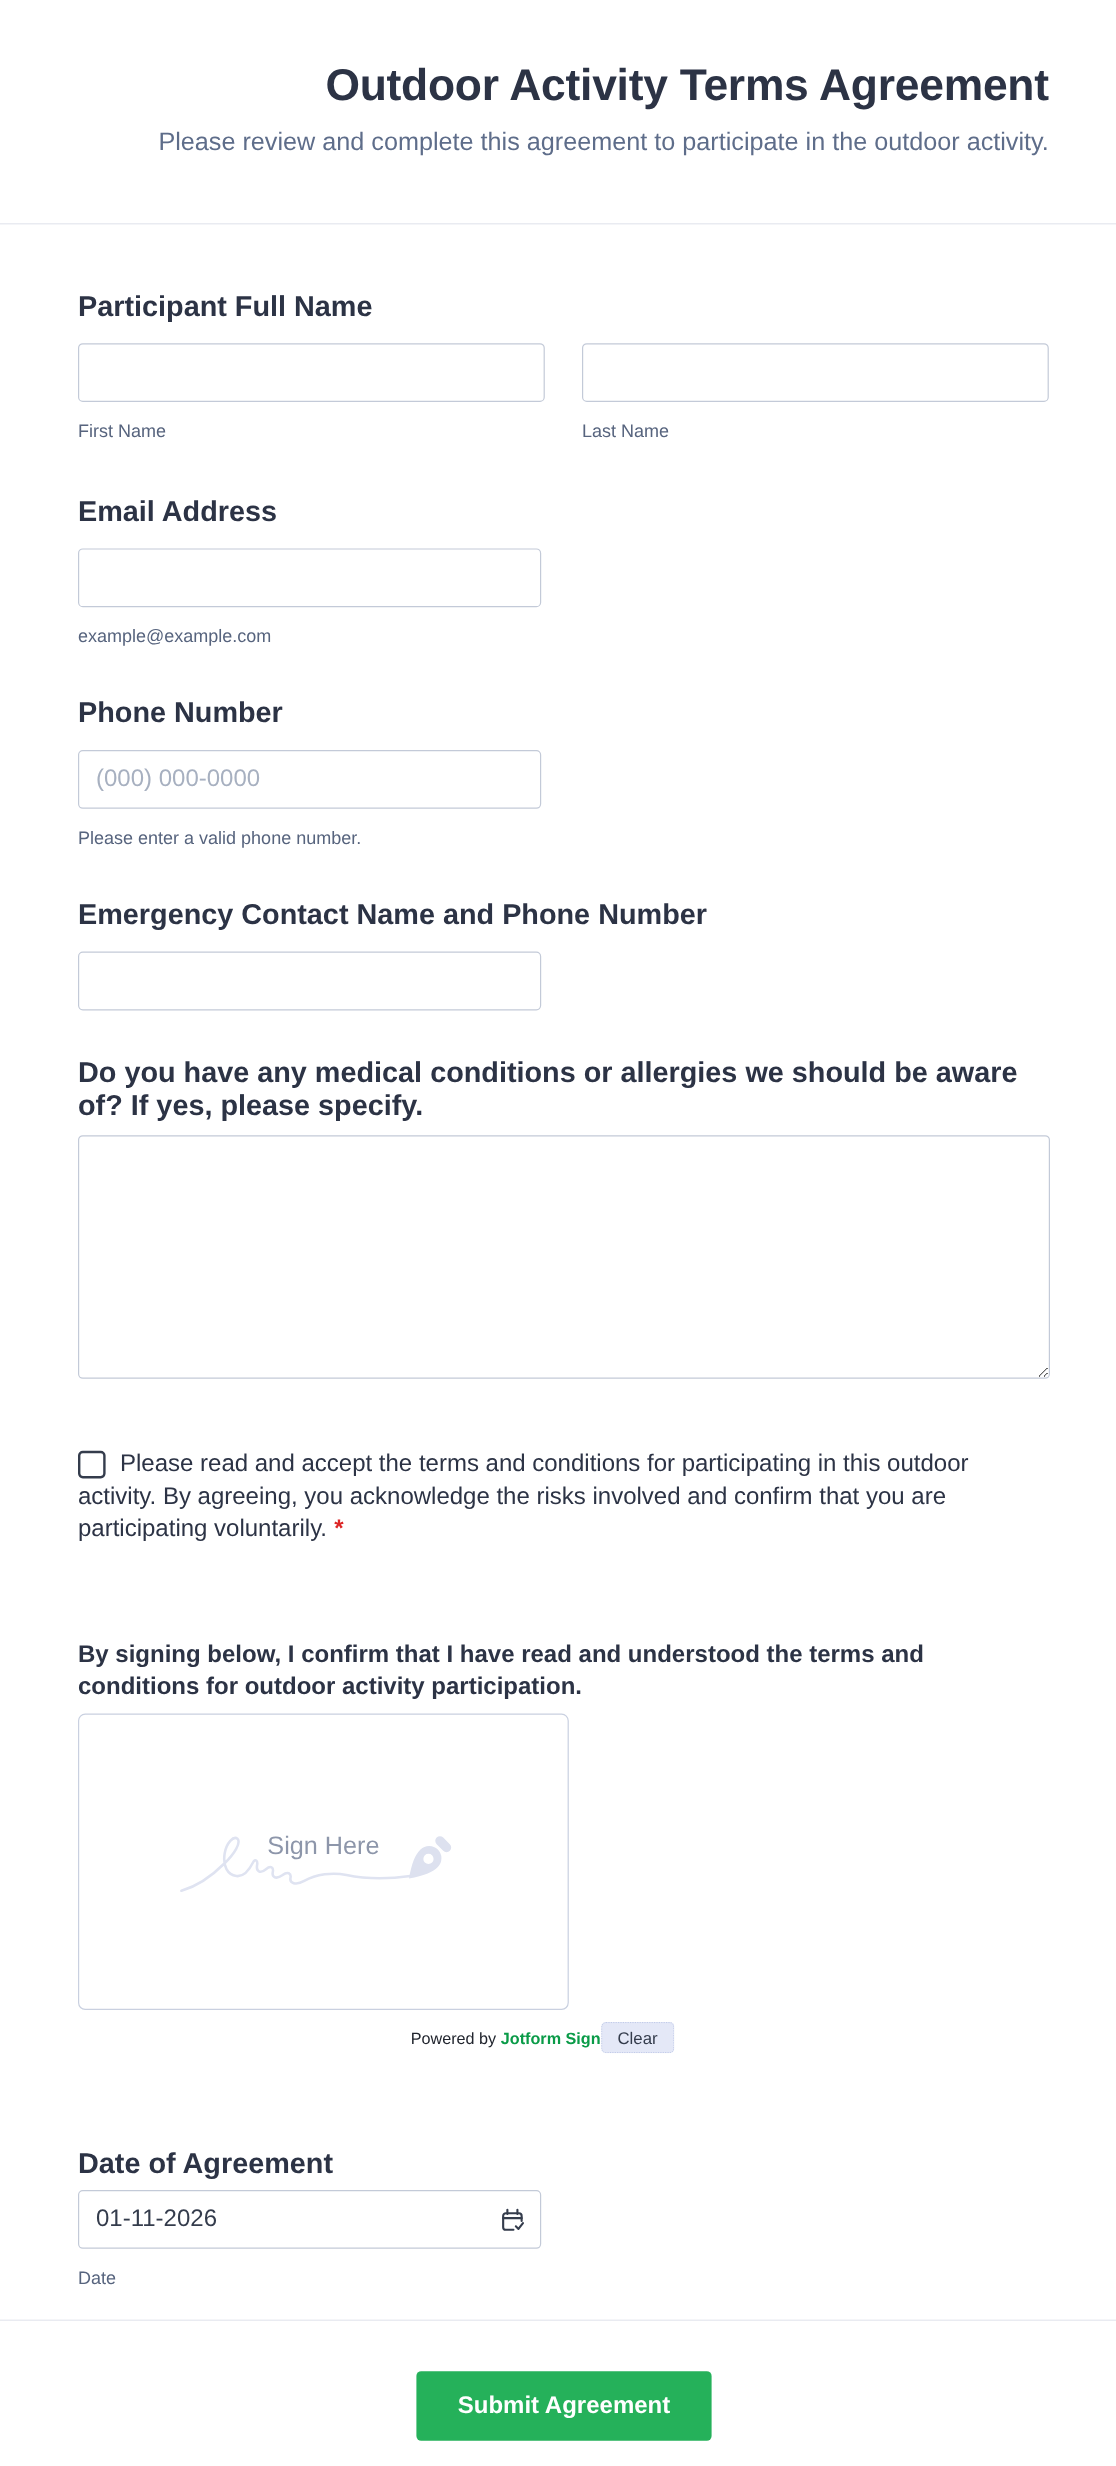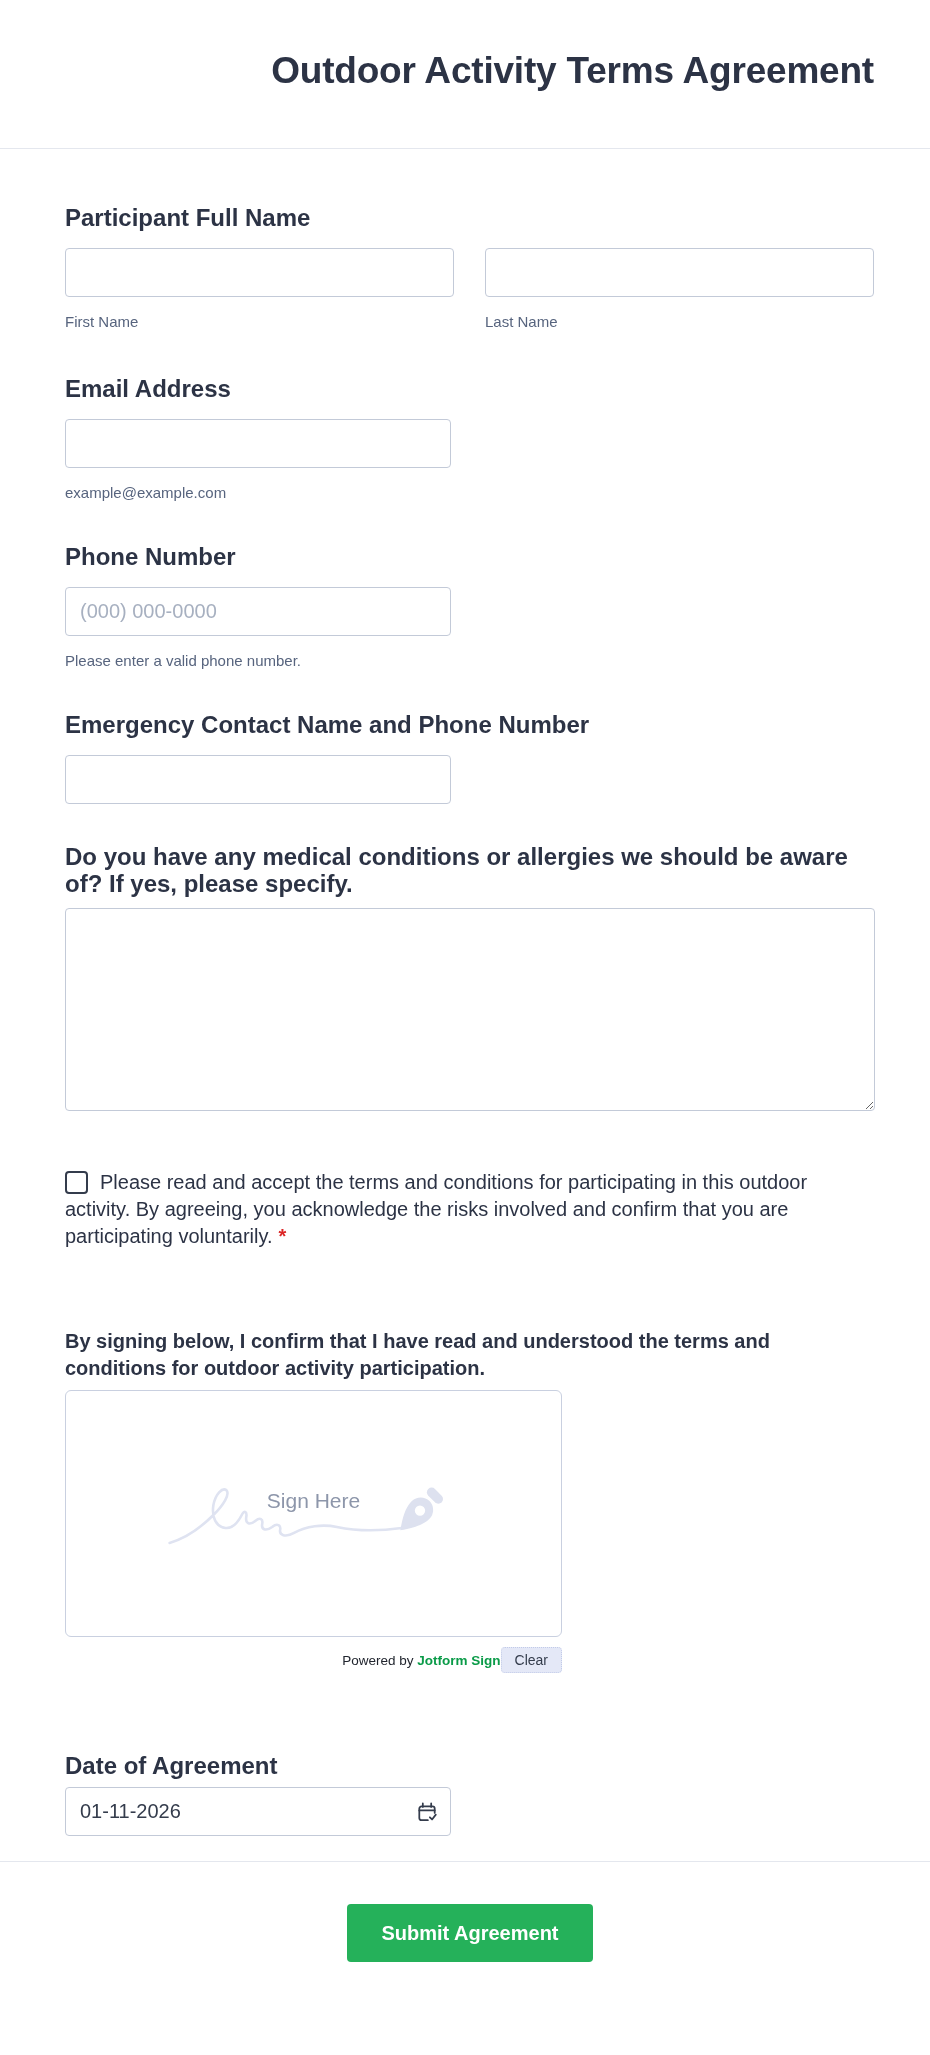--- a/index.html
+++ b/index.html
@@ -59,21 +59,21 @@
   .checkbox-row{max-width:745px;font-size:20px;line-height:27px;font-weight:500;color:var(--label);}
   .checkbox{
     appearance:none;-webkit-appearance:none;float:left;
     width:23px;height:23px;margin:2px 12px 0 0;
     border:2px solid #343c4c;border-radius:4px;background:#fff;cursor:pointer;
   }
   .required-star{color:var(--required-red);font-weight:700;margin-left:6px;}
   
   .sig-label{margin:0 0 8px 0;font-size:20px;line-height:27px;font-weight:600;max-width:810px;color:var(--label);}
   .sig-pad{
-    position:relative;width:497px;height:247px;
+    position:relative;width:409px;height:247px;
     border:1px solid #c9d0e0;border-radius:6px;background:#fff;cursor:crosshair;
   }
   .sign-here{
     position:absolute;top:98px;left:0;width:100%;text-align:center;
     font-size:21px;color:var(--sign-here);pointer-events:none;
   }
   .sig-art{position:absolute;left:0;top:0;width:100%;height:100%;pointer-events:none;}
   .sig-footer{width:497px;margin-top:10px;display:flex;justify-content:flex-end;align-items:center;}
   .powered{font-size:13.5px;color:#21252e;}
   .powered .brand{color:var(--brand-green);font-weight:700;}
@@ -95,20 +95,21 @@
     font-size:20px;font-weight:700;padding:0 34px;height:58px;min-width:221px;cursor:pointer;
   }
 </style>
 </head>
 <body>
 
 <div class="page">
 
   <header class="header">
     <h1 class="form-title">Outdoor Activity Terms Agreement</h1>
+    <p class="form-subtitle">Please review and complete this agreement to participate in the outdoor activity.</p>
   </header>
 
   <main class="body">
 
     <section class="field f-name">
       <label class="label">Participant Full Name</label>
       <div class="name-row">
         <div class="name-col">
           <input type="text" class="text-input" value="" style="">
           <div class="sublabel">First Name</div>
@@ -176,20 +177,21 @@
       <label class="label">Date of Agreement</label>
       <div class="date-wrap">
         <input type="text" class="text-input date-input" value="01-11-2026" style="">
         <svg class="cal-icon" width="22" height="22" viewBox="0 0 20 20" fill="none" stroke="#343c4c" stroke-width="1.6" stroke-linecap="round" stroke-linejoin="round">
           <path d="M6.2 2.2 V5.4 M13.8 2.2 V5.4"></path>
           <path d="M17 10.8 V6.9 A2 2 0 0 0 15 4.9 H5 A2 2 0 0 0 3 6.9 V15.4 A2 2 0 0 0 5 17.4 H10.8"></path>
           <path d="M3 8.6 H17"></path>
           <path d="M12.6 14.8 L14.6 16.8 L18 12.4"></path>
         </svg>
       </div>
+      <div class="sublabel">Date</div>
     </section>
 
   </main>
 
   <footer class="footer">
     <div class="footer-inner">
       <button class="submit-btn">Submit Agreement</button>
     </div>
   </footer>
 

